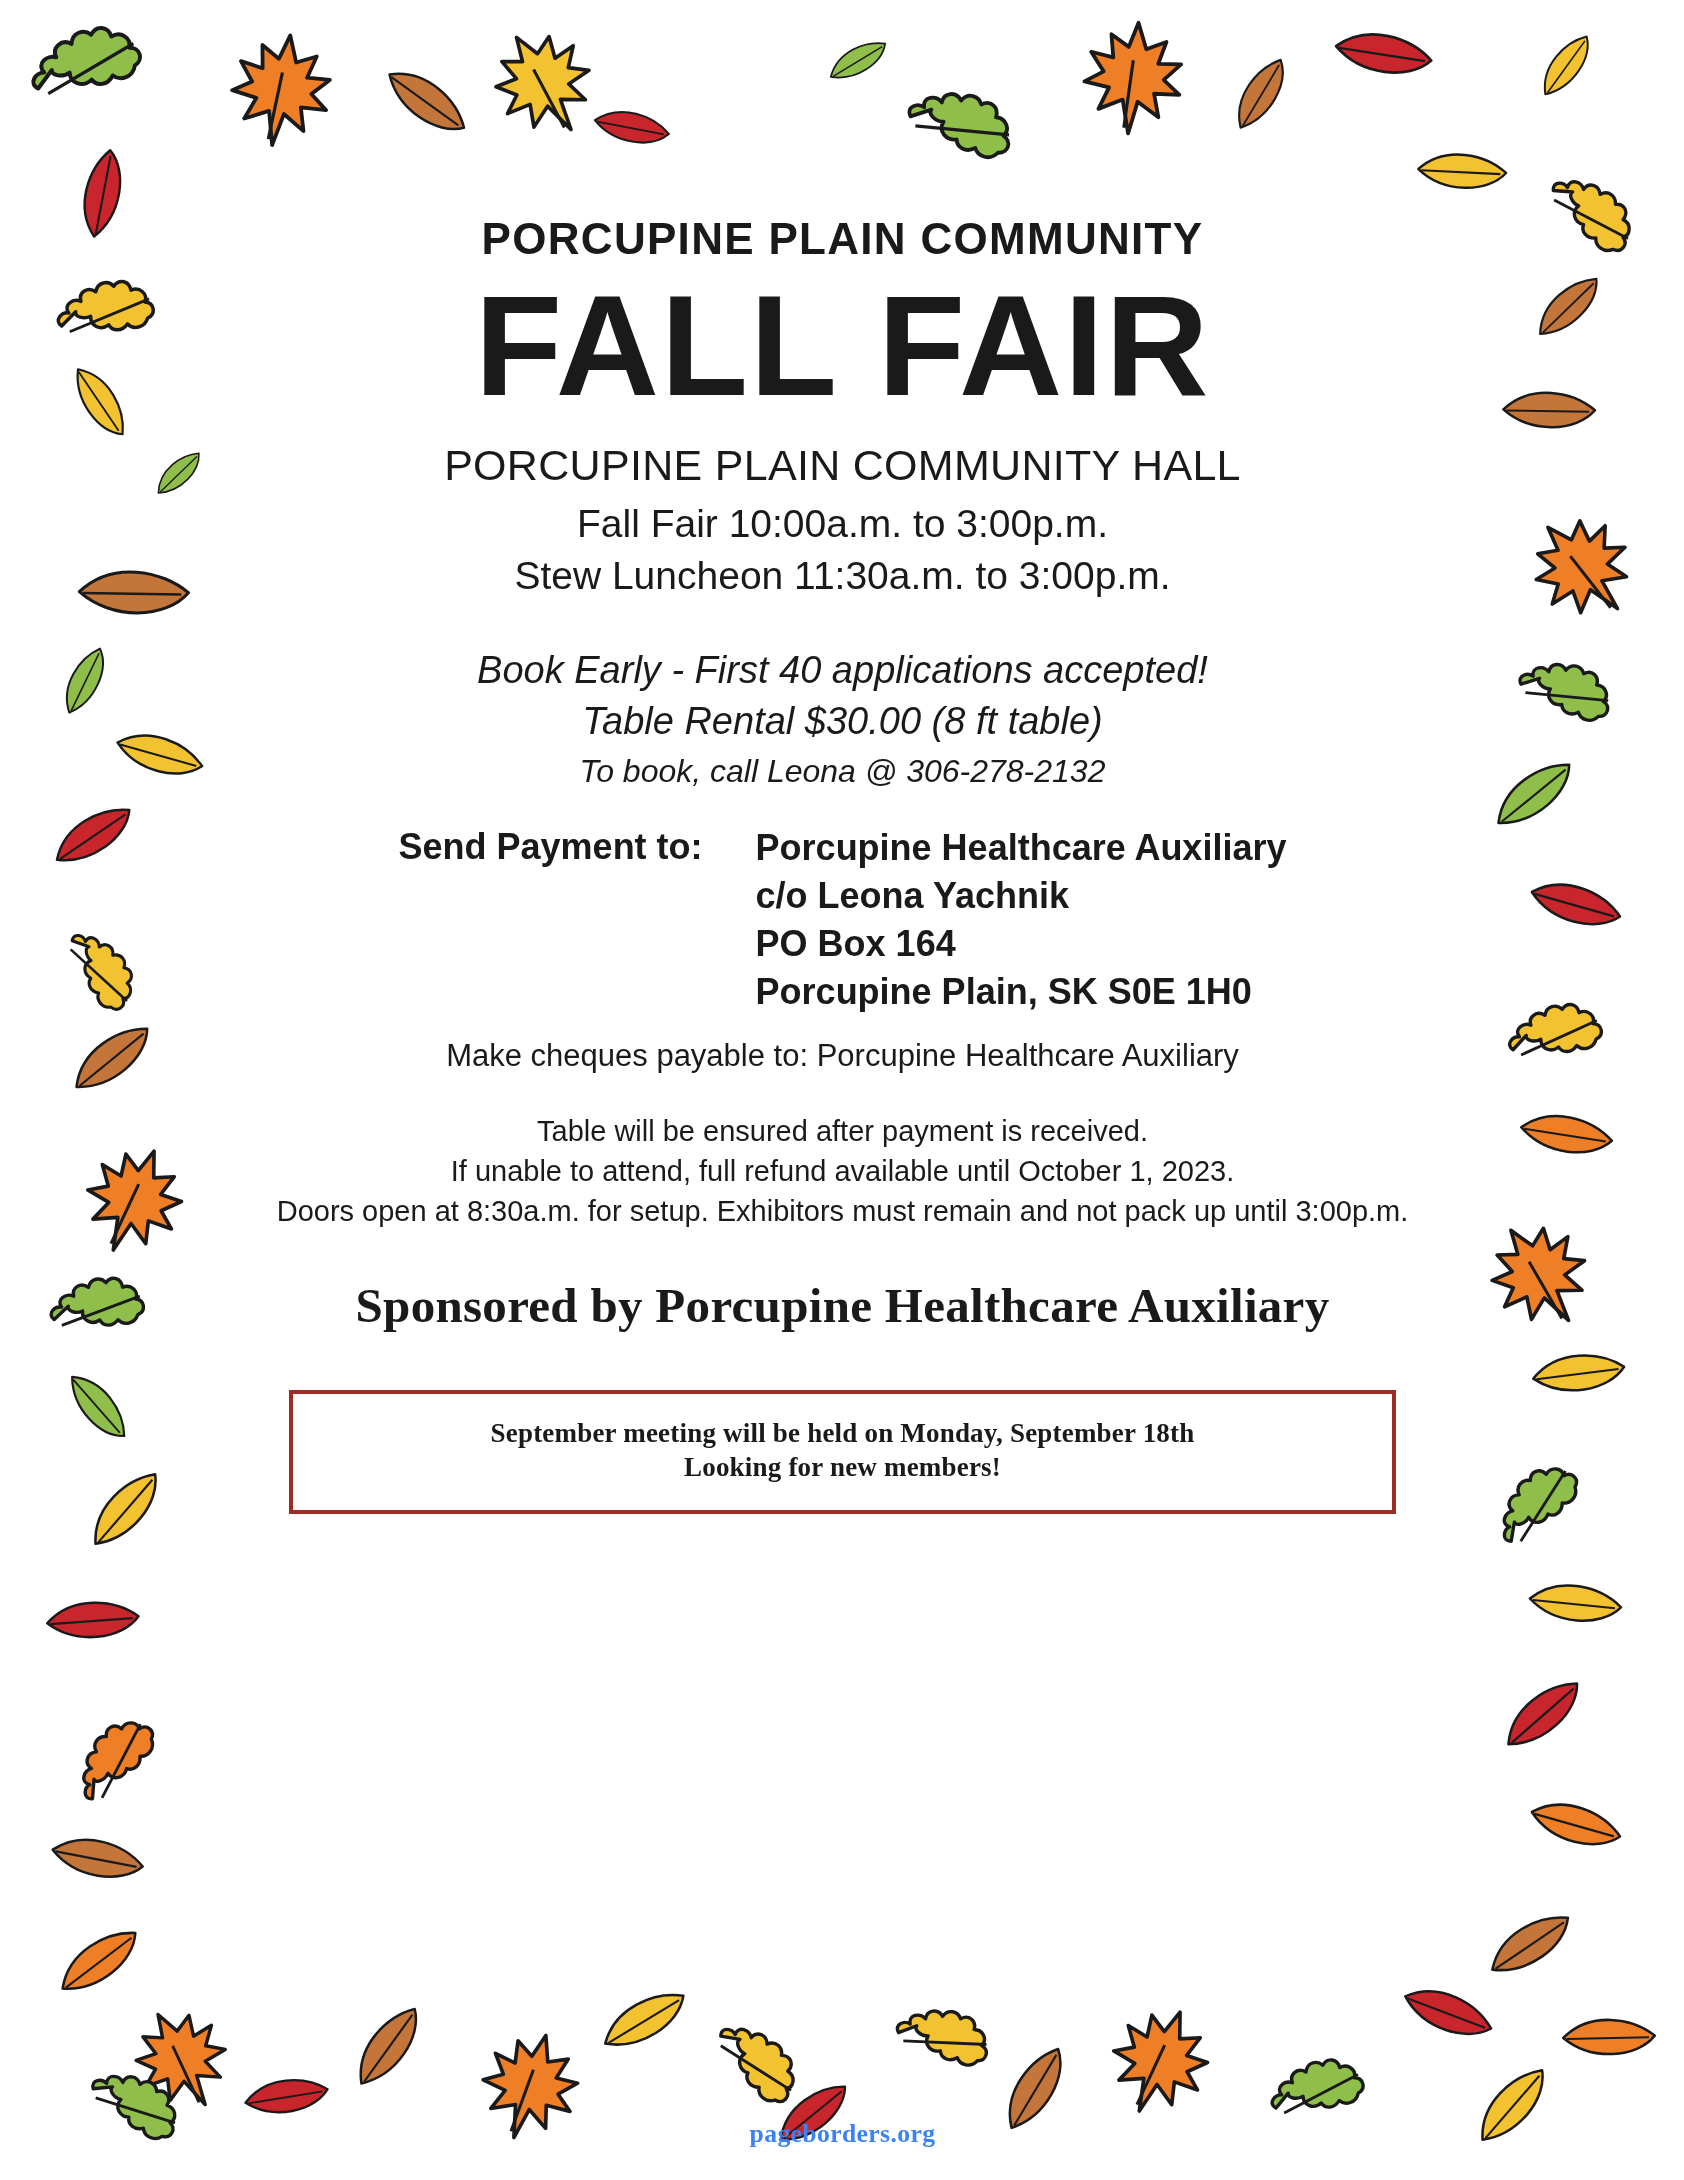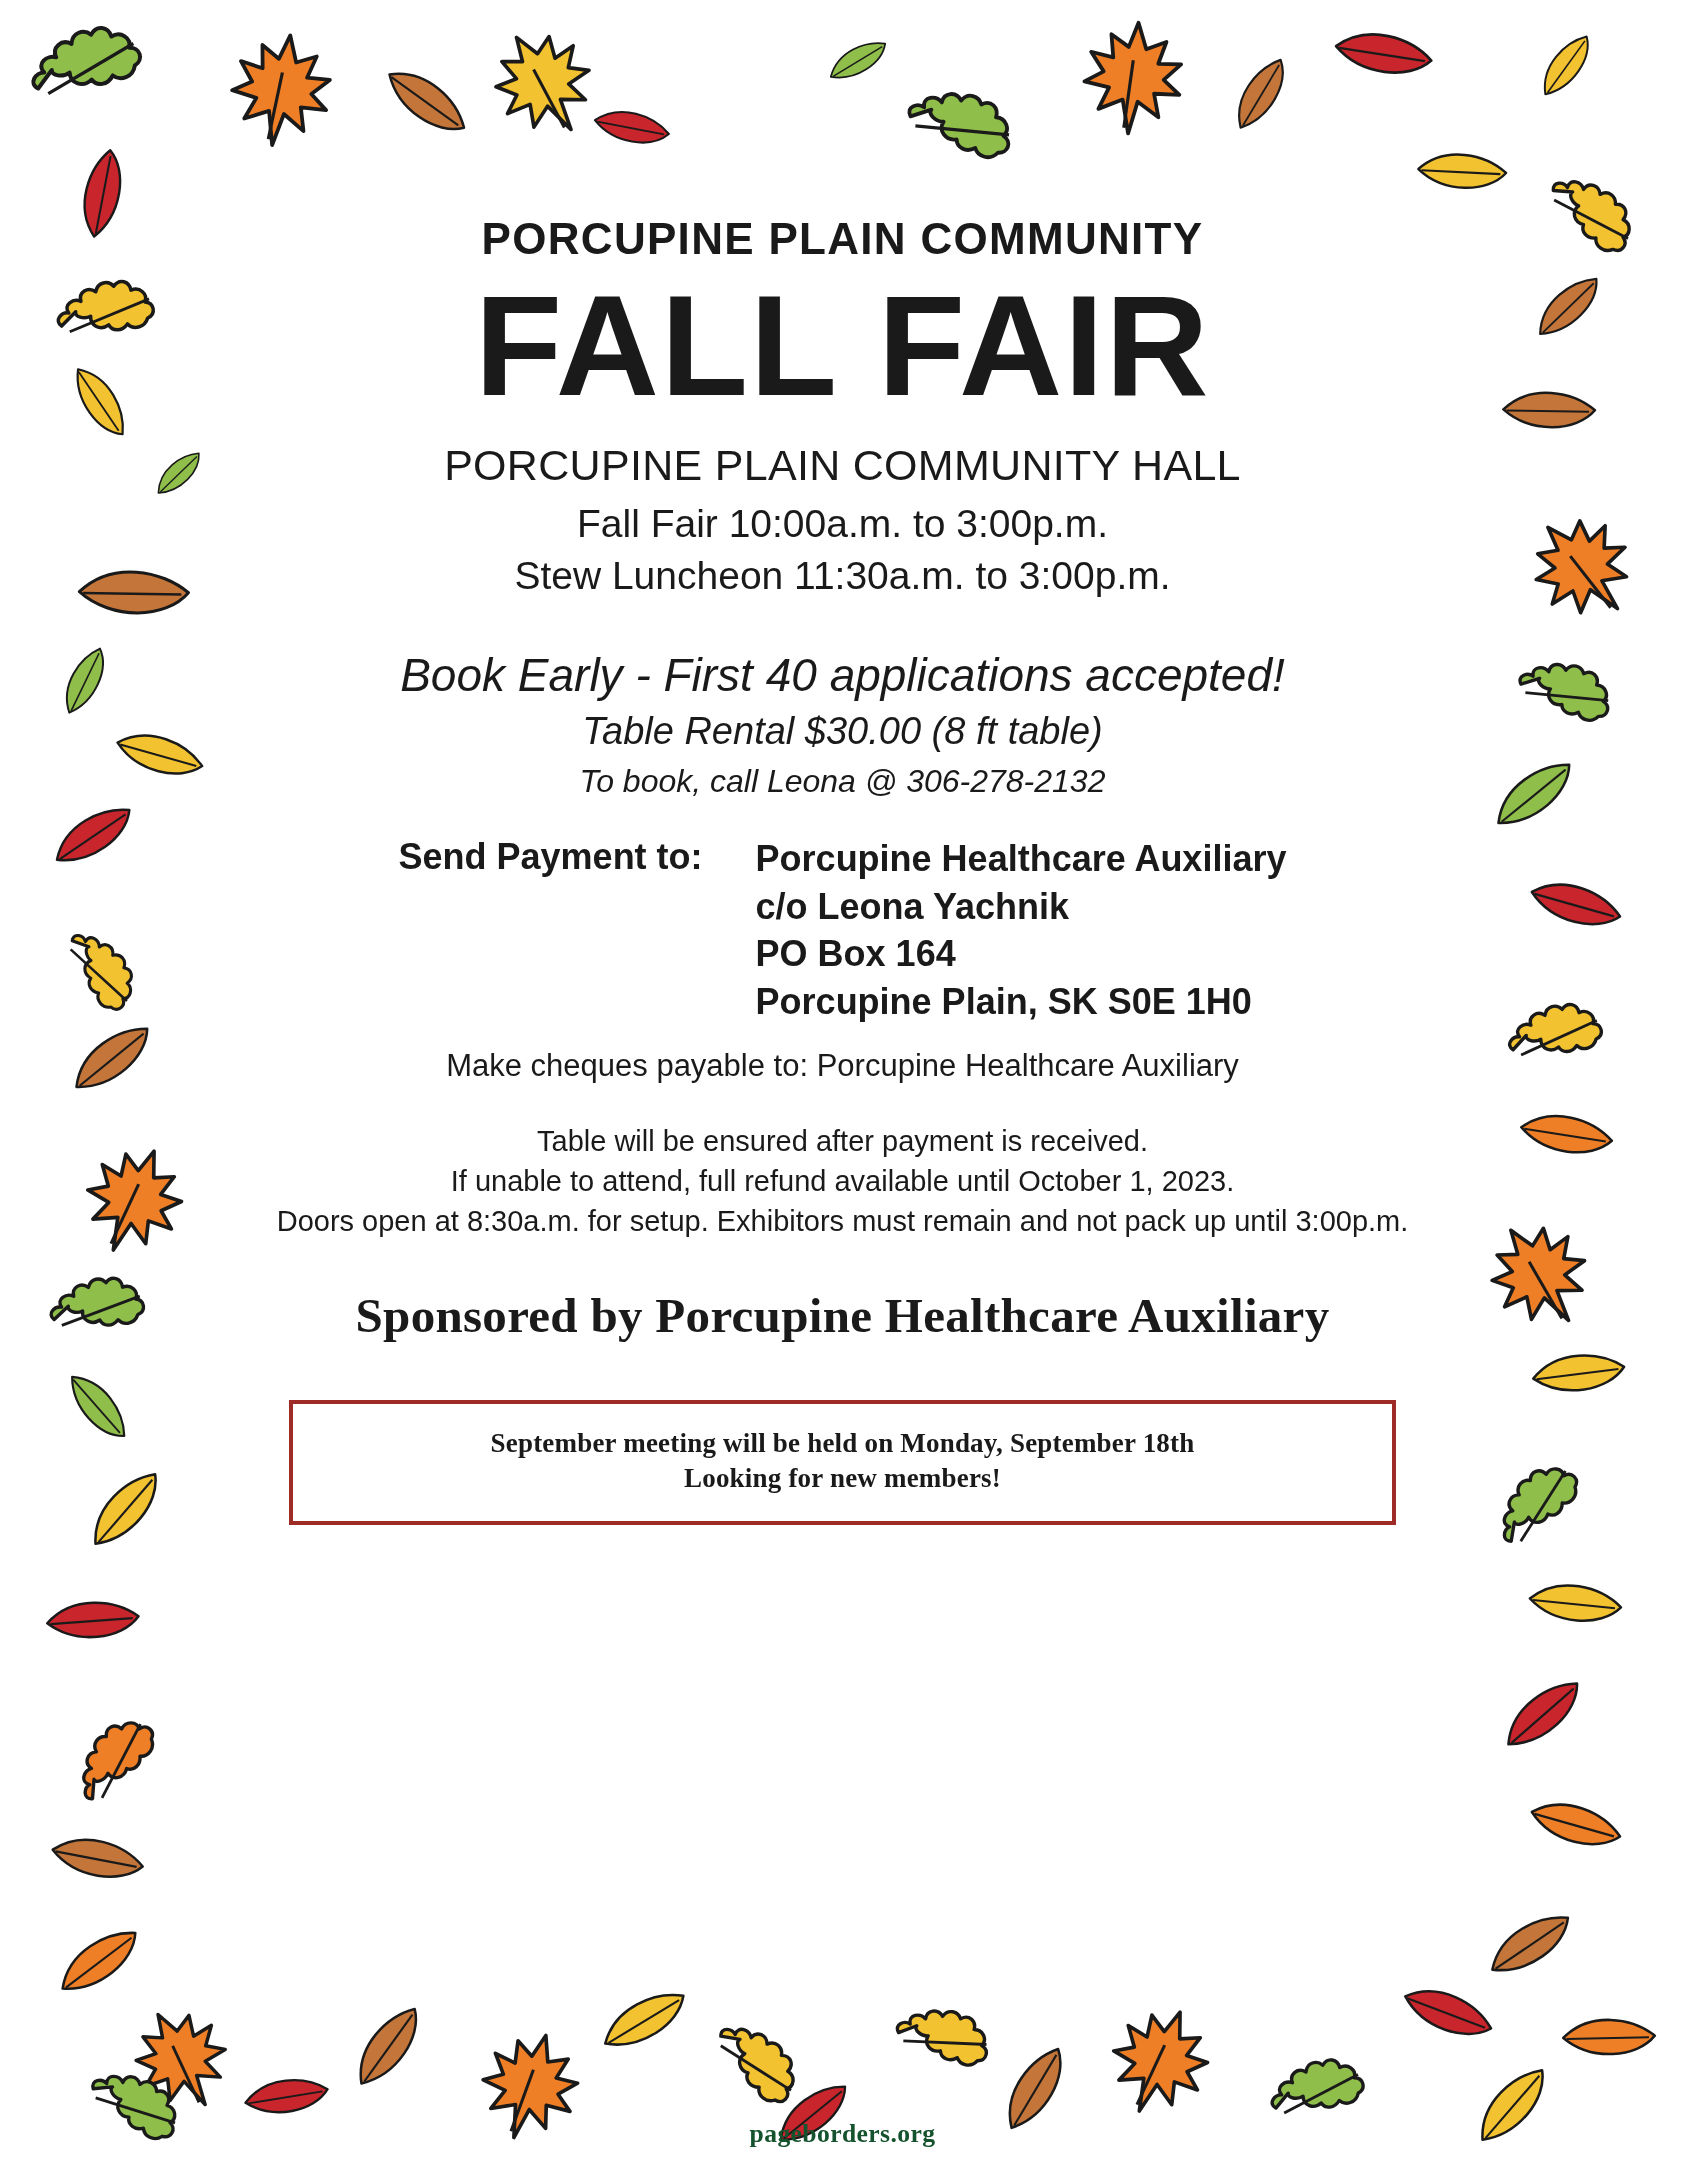--- a/index.html
+++ b/index.html
@@ -74,21 +74,21 @@
     font-size: 39px;
     line-height: 1.32;
     margin: 0;
   }
 
   .booking {
     margin-top: 44px;
     font-style: italic;
     line-height: 1.33;
   }
-  .booking .b1 { font-size: 46px; display: block; }
+  .booking .b1 { font-size: 38px; display: block; }
   .booking .b2 { font-size: 38px; display: block; }
   .booking .b3 { font-size: 32px; display: block; margin-top: 3.4px; }
 
   .payment-block {
     margin-top: 32px;
     display: flex;
     justify-content: center;
     align-items: flex-start;
     gap: 53px;
     text-align: left;
@@ -142,21 +142,21 @@
 
   .watermark {
     position: absolute;
     left: 0;
     right: 0;
     bottom: 32px;
     text-align: center;
     font-family: "Liberation Serif", serif;
     font-weight: bold;
     font-size: 25.6px;
-    color: #14532d;
+    color: #3b82f6;
     letter-spacing: 0.4px;
   }
 </style>
 </head>
 <body>
 
 <div class="leaf-border">
 
   <div class="leaf" style="left:25.6px;  top:15.3px;   transform:rotate(-18deg) scale(1.05);">
     <svg width="128" height="102" viewBox="0 0 100 80">

